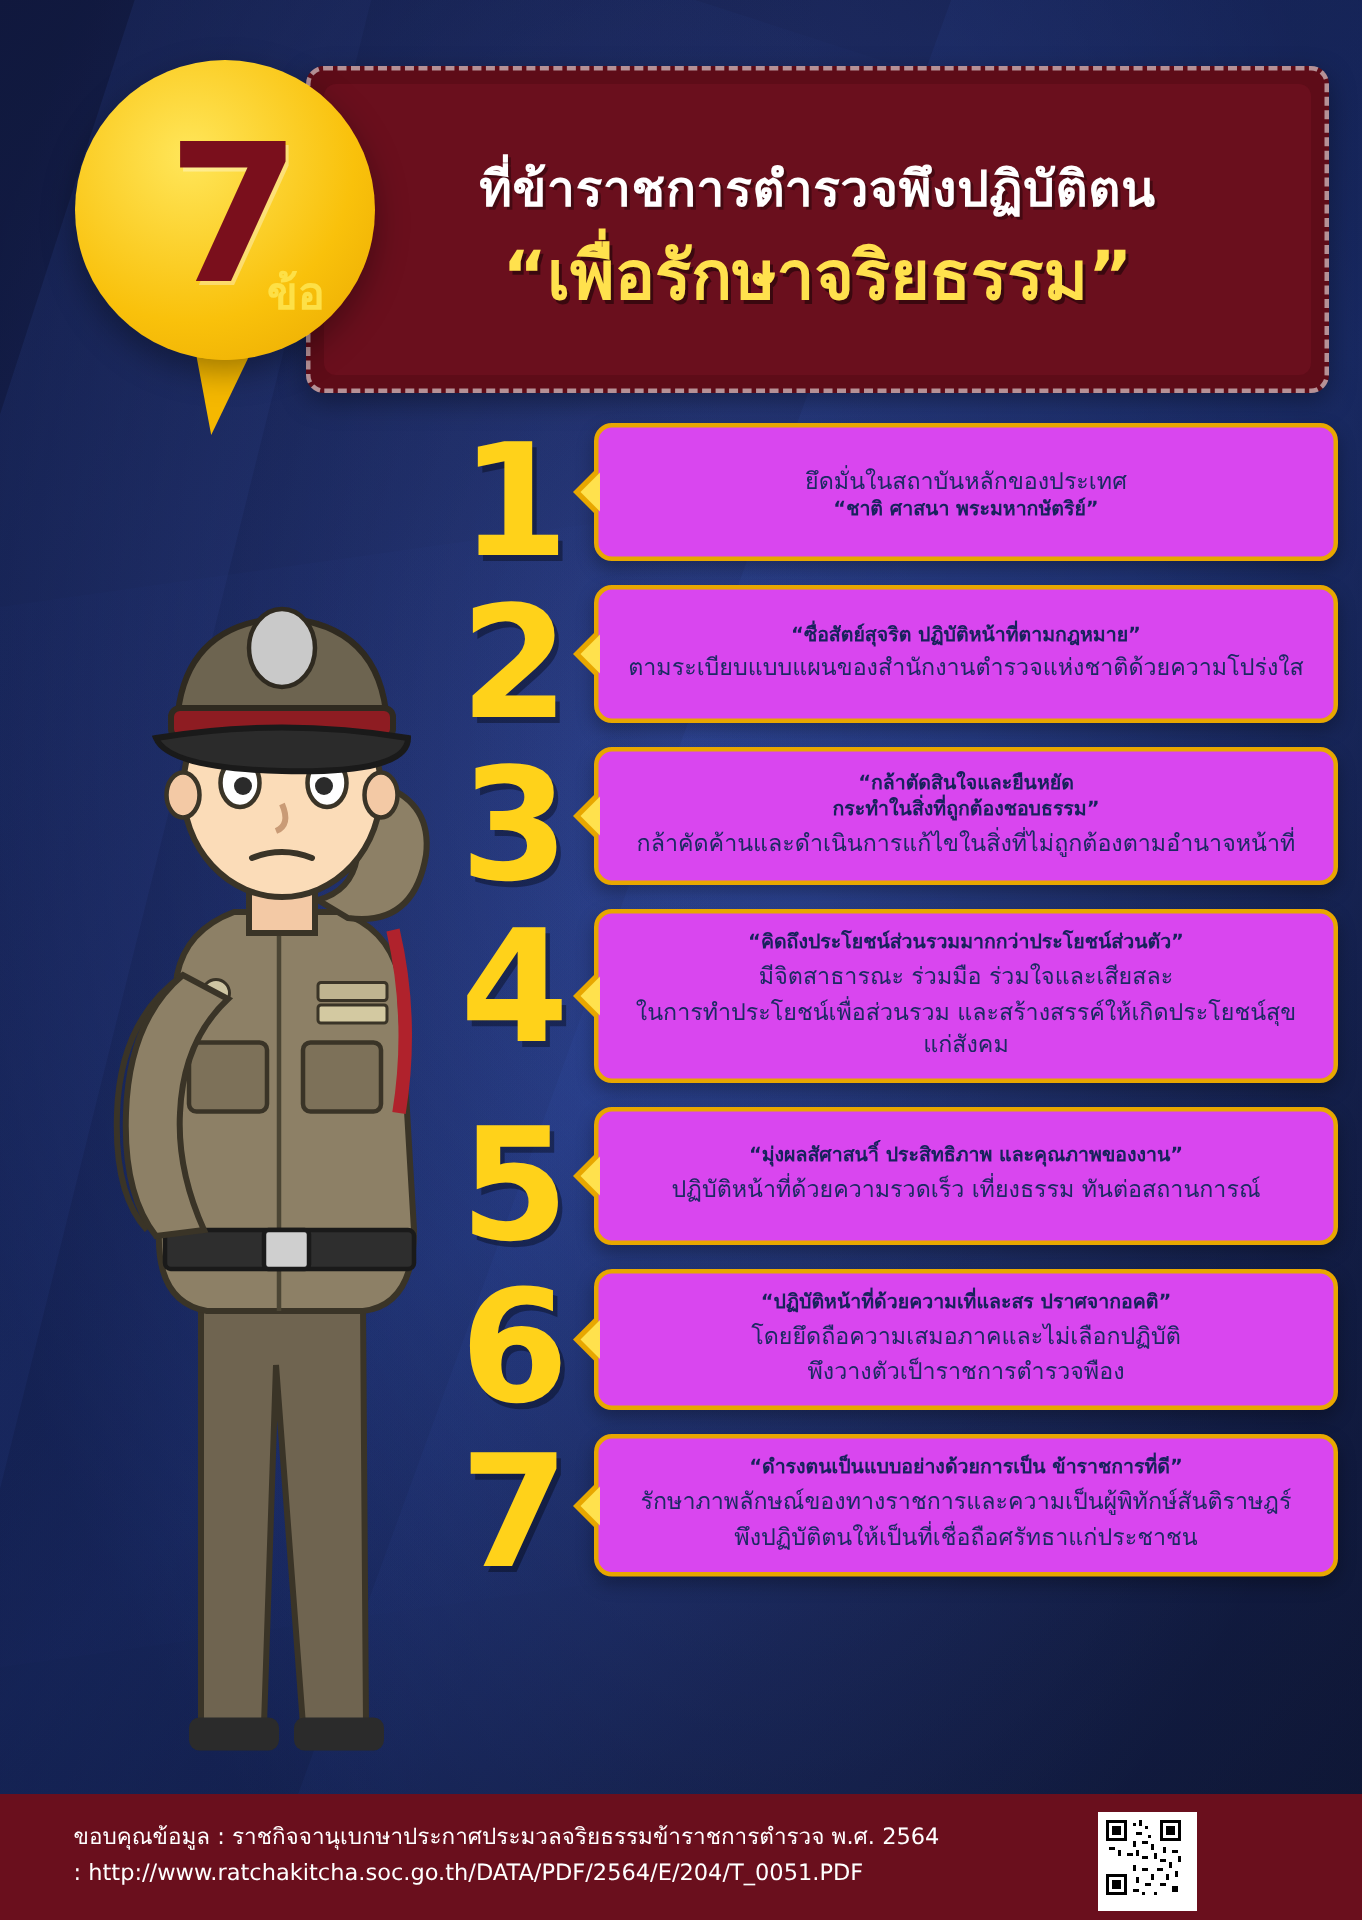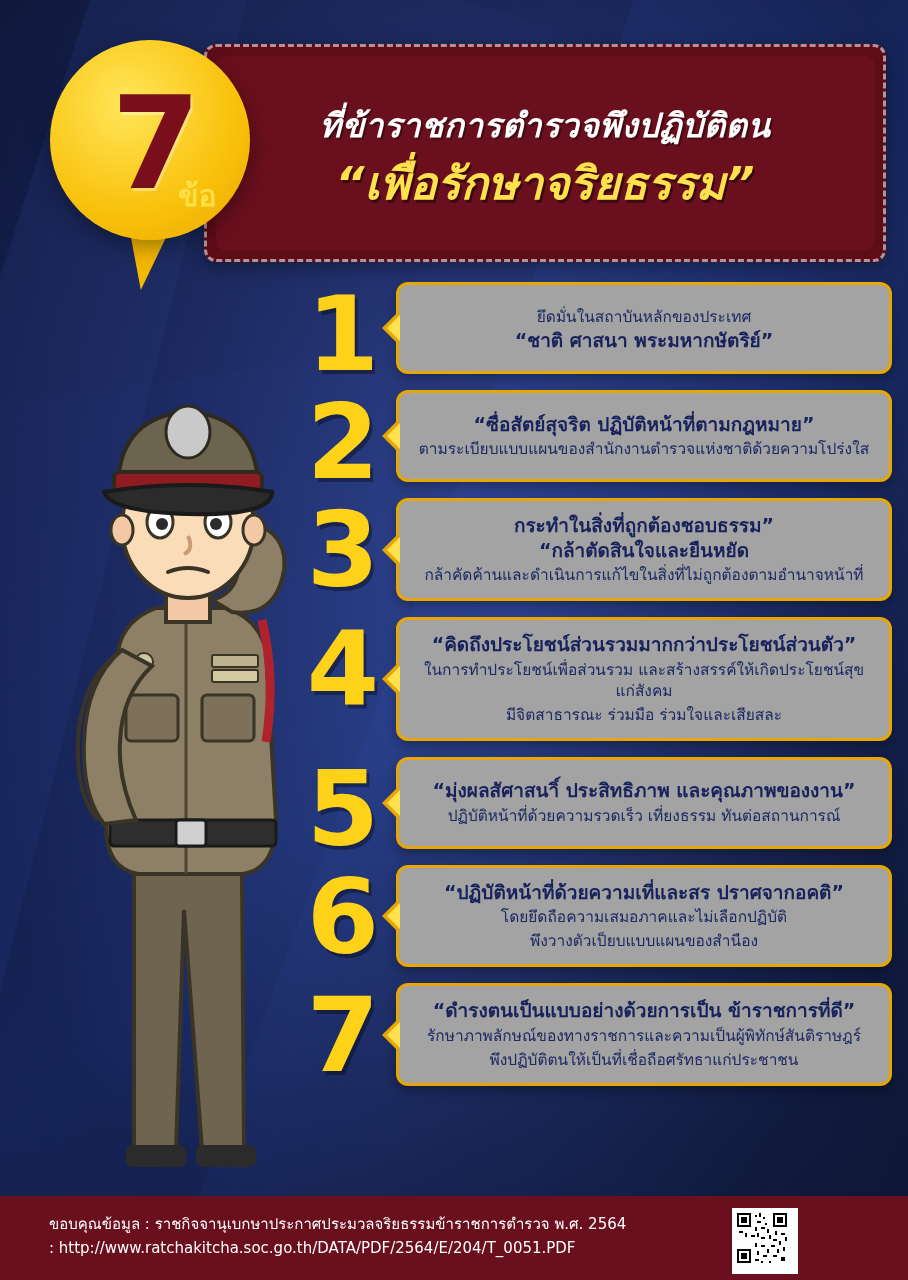--- a/index.html
+++ b/index.html
@@ -16,21 +16,21 @@
   .r1{left:-120px;top:-60px;width:560px;height:1500px;background:linear-gradient(90deg,rgba(50,80,180,.65),rgba(30,50,130,0));transform:rotate(18deg);}
   .r2{left:90px;top:-200px;width:300px;height:1700px;background:linear-gradient(90deg,rgba(20,35,95,.8),rgba(20,35,95,0));transform:rotate(14deg);}
   .r3{left:420px;top:-300px;width:700px;height:1900px;background:linear-gradient(90deg,rgba(45,75,175,.45),rgba(25,40,110,0));transform:rotate(20deg);}
   .r4{left:-250px;top:380px;width:900px;height:700px;background:linear-gradient(110deg,rgba(40,65,160,.35),rgba(20,35,95,0));transform:rotate(-8deg);}
   .vig{position:absolute;inset:0;background:radial-gradient(ellipse at 50% 40%,rgba(255,255,255,.05),rgba(0,0,0,.35) 78%);}
 
   
   .header{position:absolute;left:28px;top:22px;width:852px;height:248px;}
   .header-frame{position:absolute;left:176px;top:22px;width:676px;height:212px;
       background:#5e0c18;border-radius:12px;border:3px dashed rgba(255,255,255,.55);
-      box-shadow:0 6px 18px rgba(0,0,0,.35);font-style:italic;}
+      box-shadow:0 6px 18px rgba(0,0,0,.35);}
   .header-frame-inner{position:absolute;inset:9px;border-radius:8px;background:#6a0f1d;}
   .head-line1,.head-line2{position:absolute;left:0;right:0;text-align:center;color:#fff;
       font-weight:bold;text-shadow:2px 2px 0 rgba(0,0,0,.35);}
   .head-line1{top:52px;font-size:33px;letter-spacing:.5px;}
   .head-line2{top:100px;font-size:45px;color:#ffe14d;text-shadow:2px 3px 0 rgba(0,0,0,.45);}
 
   .badge{position:absolute;left:22px;top:18px;width:200px;height:200px;border-radius:50%;
       background:radial-gradient(circle at 38% 32%,#ffe65a,#f9c10b 60%,#e8a700 100%);
       box-shadow:0 8px 22px rgba(0,0,0,.35);}
   .badge-tail{position:absolute;left:96px;top:178px;width:60px;height:90px;
@@ -42,31 +42,31 @@
   .badge-unit{position:absolute;left:150px;top:150px;font-size:30px;font-weight:bold;color:#fde047;}
 
   
   .officer{position:absolute;left:26px;top:350px;width:360px;height:830px;}
   
   .list{position:absolute;left:300px;top:282px;width:592px;}
   .row{position:relative;margin-bottom:16px;}
   .num{position:absolute;left:0;top:0;width:86px;text-align:center;
       font-size:104px;line-height:1;font-weight:bold;color:#ffd21a;
       text-shadow:3px 4px 0 rgba(0,0,0,.35);}
-  .card{position:relative;margin-left:96px;background:#a3a3a3;border-radius:12px;
+  .card{position:relative;margin-left:96px;background:#d946ef;border-radius:12px;
       border:3px solid #e8a700;box-shadow:0 5px 12px rgba(0,0,0,.3);
       padding:12px 16px;min-height:62px;display:flex;flex-direction:column;
       align-items:center;justify-content:center;}
   .card:before{content:"";position:absolute;left:-17px;top:50%;margin-top:-16px;
       width:0;height:0;border-top:16px solid transparent;border-bottom:16px solid transparent;
       border-right:16px solid #e8a700;}
   .card:after{content:"";position:absolute;left:-12px;top:50%;margin-top:-13px;
       width:0;height:0;border-top:13px solid transparent;border-bottom:13px solid transparent;
       border-right:13px solid #ffe14d;}
-  .t-main{color:#17225c;font-weight:bold;font-size:19px;line-height:1.3;text-align:center;}
+  .t-main{color:#17225c;font-weight:bold;font-size:13px;line-height:1.3;text-align:center;}
   .t-sub{color:#1c2a63;font-size:15.5px;line-height:1.35;text-align:center;margin-top:3px;}
 
   
   .footer{position:absolute;left:0;bottom:0;width:908px;height:84px;background:#6a0f1d;}
   .footer-txt{position:absolute;left:28px;top:16px;width:640px;color:#fff;font-size:15px;line-height:1.6;margin-left:21px;}
   .qr{position:absolute;right:110px;top:12px;width:60px;height:60px;background:#fff;padding:3px;}
   .qr svg{display:block;}
 </style>
 </head>
 <body>
@@ -157,46 +157,46 @@
     <div class="row">
       <div class="num">2</div>
       <div class="card">
         <div class="t-main">“ซื่อสัตย์สุจริต ปฏิบัติหน้าที่ตามกฎหมาย”</div>
         <div class="t-sub">ตามระเบียบแบบแผนของสำนักงานตำรวจแห่งชาติด้วยความโปร่งใส</div>
       </div>
     </div>
     <div class="row">
       <div class="num">3</div>
       <div class="card">
+        <div class="t-main">“กล้าตัดสินใจและยืนหยัด</div>
         <div class="t-main">กระทำในสิ่งที่ถูกต้องชอบธรรม”</div>
-        <div class="t-main">“กล้าตัดสินใจและยืนหยัด</div>
         <div class="t-sub">กล้าคัดค้านและดำเนินการแก้ไขในสิ่งที่ไม่ถูกต้องตามอำนาจหน้าที่</div>
       </div>
     </div>
     <div class="row">
       <div class="num">4</div>
       <div class="card">
         <div class="t-main">“คิดถึงประโยชน์ส่วนรวมมากกว่าประโยชน์ส่วนตัว”</div>
+        <div class="t-sub">มีจิตสาธารณะ  ร่วมมือ ร่วมใจและเสียสละ</div>
         <div class="t-sub">ในการทำประโยชน์เพื่อส่วนรวม และสร้างสรรค์ให้เกิดประโยชน์สุขแก่สังคม</div>
-        <div class="t-sub">มีจิตสาธารณะ  ร่วมมือ ร่วมใจและเสียสละ</div>
       </div>
     </div>
     <div class="row">
       <div class="num">5</div>
       <div class="card">
         <div class="t-main">“มุ่งผลสัศาสนาิ์ ประสิทธิภาพ และคุณภาพของงาน”</div>
         <div class="t-sub">ปฏิบัติหน้าที่ด้วยความรวดเร็ว เที่ยงธรรม ทันต่อสถานการณ์</div>
       </div>
     </div>
     <div class="row">
       <div class="num">6</div>
       <div class="card">
         <div class="t-main">“ปฏิบัติหน้าที่ด้วยความเที่และสร ปราศจากอคติ”</div>
         <div class="t-sub">โดยยึดถือความเสมอภาคและไม่เลือกปฏิบัติ</div>
-        <div class="t-sub">พึงวางตัวเป็ยบแบบแผนของสำนือง</div>
+        <div class="t-sub">พึงวางตัวเป็าราชการตำรวจพือง</div>
       </div>
     </div>
     <div class="row">
       <div class="num">7</div>
       <div class="card">
         <div class="t-main">“ดำรงตนเป็นแบบอย่างด้วยการเป็น ข้าราชการที่ดี”</div>
         <div class="t-sub">รักษาภาพลักษณ์ของทางราชการและความเป็นผู้พิทักษ์สันติราษฎร์</div>
         <div class="t-sub">พึงปฏิบัติตนให้เป็นที่เชื่อถือศรัทธาแก่ประชาชน</div>
       </div>
     </div>

